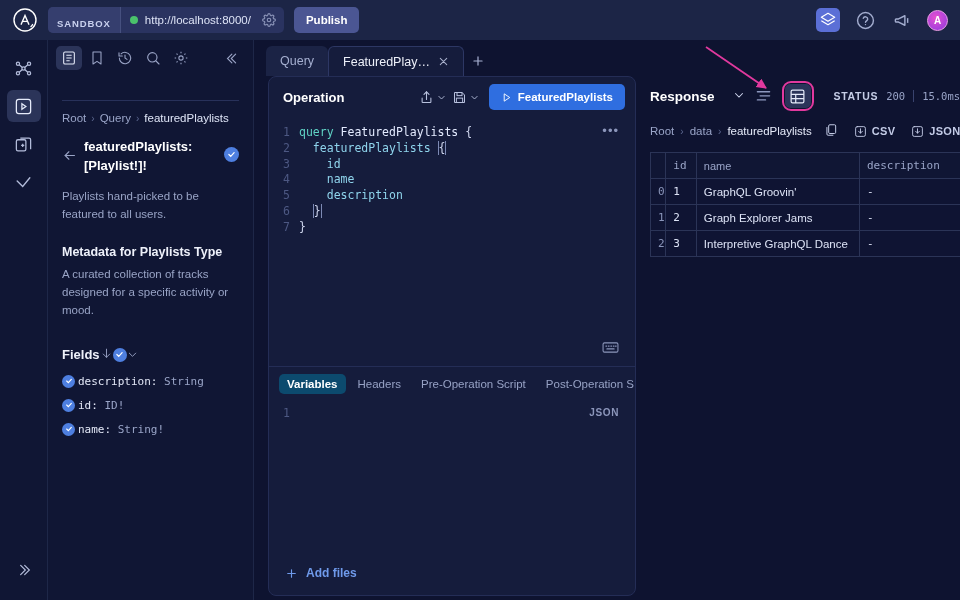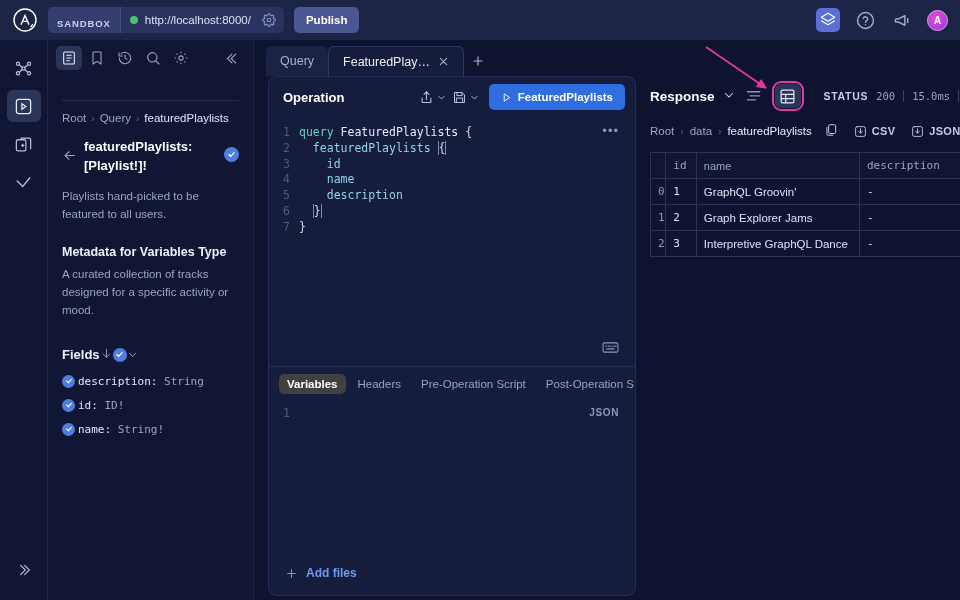--- a/index.html
+++ b/index.html
@@ -132,31 +132,31 @@
   .code { white-space: pre; color: #cfd6ee; }
   .kw { color: #5fd2c4; }
   .opname { color: #e4ebff; }
   .fld { color: #8fd4ec; }
   .punc { color: #cfd6ee; }
   .cursor-box { border-left: 1px solid #7d8ab5; border-right: 1px solid #7d8ab5; }
   .dots { position: absolute; right: 16px; top: 6px; color: #8c96bb; font-size: 13px; letter-spacing: 1px; }
   .kbd-ico { position: absolute; right: 16px; bottom: 8px; }
   .op-tabs { height: 34px; display: flex; align-items: center; gap: 4px; padding: 0 10px; border-top: 1px solid #242d56; overflow: hidden; }
   .op-tab { font-size: 11.5px; color: #97a2c5; padding: 4px 8px; border-radius: 5px; white-space: nowrap; }
-  .op-tab.active { background: #404040; color: #ffffff; font-weight: bold; }
+  .op-tab.active { background: #0c4a6e; color: #ffffff; font-weight: bold; }
   .vars-area { flex: 1 1 auto; position: relative; min-height: 0; }
   .vars-line { display: flex; font-family: "DejaVu Sans Mono", monospace; font-size: 11.5px; padding-top: 6px; }
   .vars-json { position: absolute; right: 16px; top: 7px; font-size: 10px; font-weight: bold; color: #8c96bb; letter-spacing: .6px; }
   .op-foot { height: 44px; flex: 0 0 44px; display: flex; align-items: center; padding: 0 16px; }
   .addfiles { display: flex; align-items: center; gap: 8px; color: #6f9aeb; font-size: 12px; font-weight: bold; }
 
   
   .resp-pane { flex: 1 1 auto; display: flex; flex-direction: column; min-width: 0; padding: 0 10px 0 14px; }
   .resp-head { height: 40px; flex: 0 0 40px; display: flex; align-items: center; gap: 10px; }
-  .resp-title { font-size: 13.5px; font-weight: bold; color: #ffffff; display: flex; align-items: center; gap: 8px; }
+  .resp-title { font-size: 13.5px; font-weight: bold; color: #ffffff; display: flex; align-items: center; gap: 18px; }
   .view-btn { width: 26px; height: 24px; border-radius: 5px; display: flex; align-items: center; justify-content: center; }
   .view-btn.active { background: #2b3459; }
   .hl-ring {
     position: relative; border: 2px solid #e1399e; border-radius: 9px; padding: 1px;
   }
   .status-wrap { margin-left: 10px; display: flex; align-items: center; gap: 8px; font-size: 10.5px; }
   .st-label { font-weight: bold; color: #c5cde6; letter-spacing: .7px; }
   .st-val { color: #9aa5c8; font-family: "DejaVu Sans Mono", monospace; }
   .st-div { width: 1px; height: 12px; background: #39436e; }
   .resp-crumbs { height: 30px; display: flex; align-items: center; gap: 6px; font-size: 11.5px; color: #9aa5c8; }
@@ -336,21 +336,21 @@
           <span class="field-name">featuredPlaylists: [Playlist!]!</span>
           <span class="check-badge">
             <svg width="9" height="9" viewBox="0 0 24 24" fill="none" stroke="#ffffff" stroke-width="3.2" stroke-linecap="round">
               <polyline points="5 12 10 17 19 7"></polyline>
             </svg>
           </span>
         </div>
 
         <div class="field-desc">Playlists hand-picked to be featured to all users.</div>
 
-        <div class="sec-title">Metadata for Variables Type</div>
+        <div class="sec-title">Metadata for Playlists Type</div>
         <div class="sec-body">A curated collection of tracks designed for a specific activity or mood.</div>
 
         <div class="fields-row">
           <span class="fields-label">Fields</span>
           <span>
             <svg width="13" height="13" viewBox="0 0 24 24" fill="none" stroke="#9aa4c6" stroke-width="1.7" stroke-linecap="round">
               <path d="M12 4v15"></path>
                 <polyline points="6 13 12 19 18 13"></polyline>
             </svg>
           </span>

